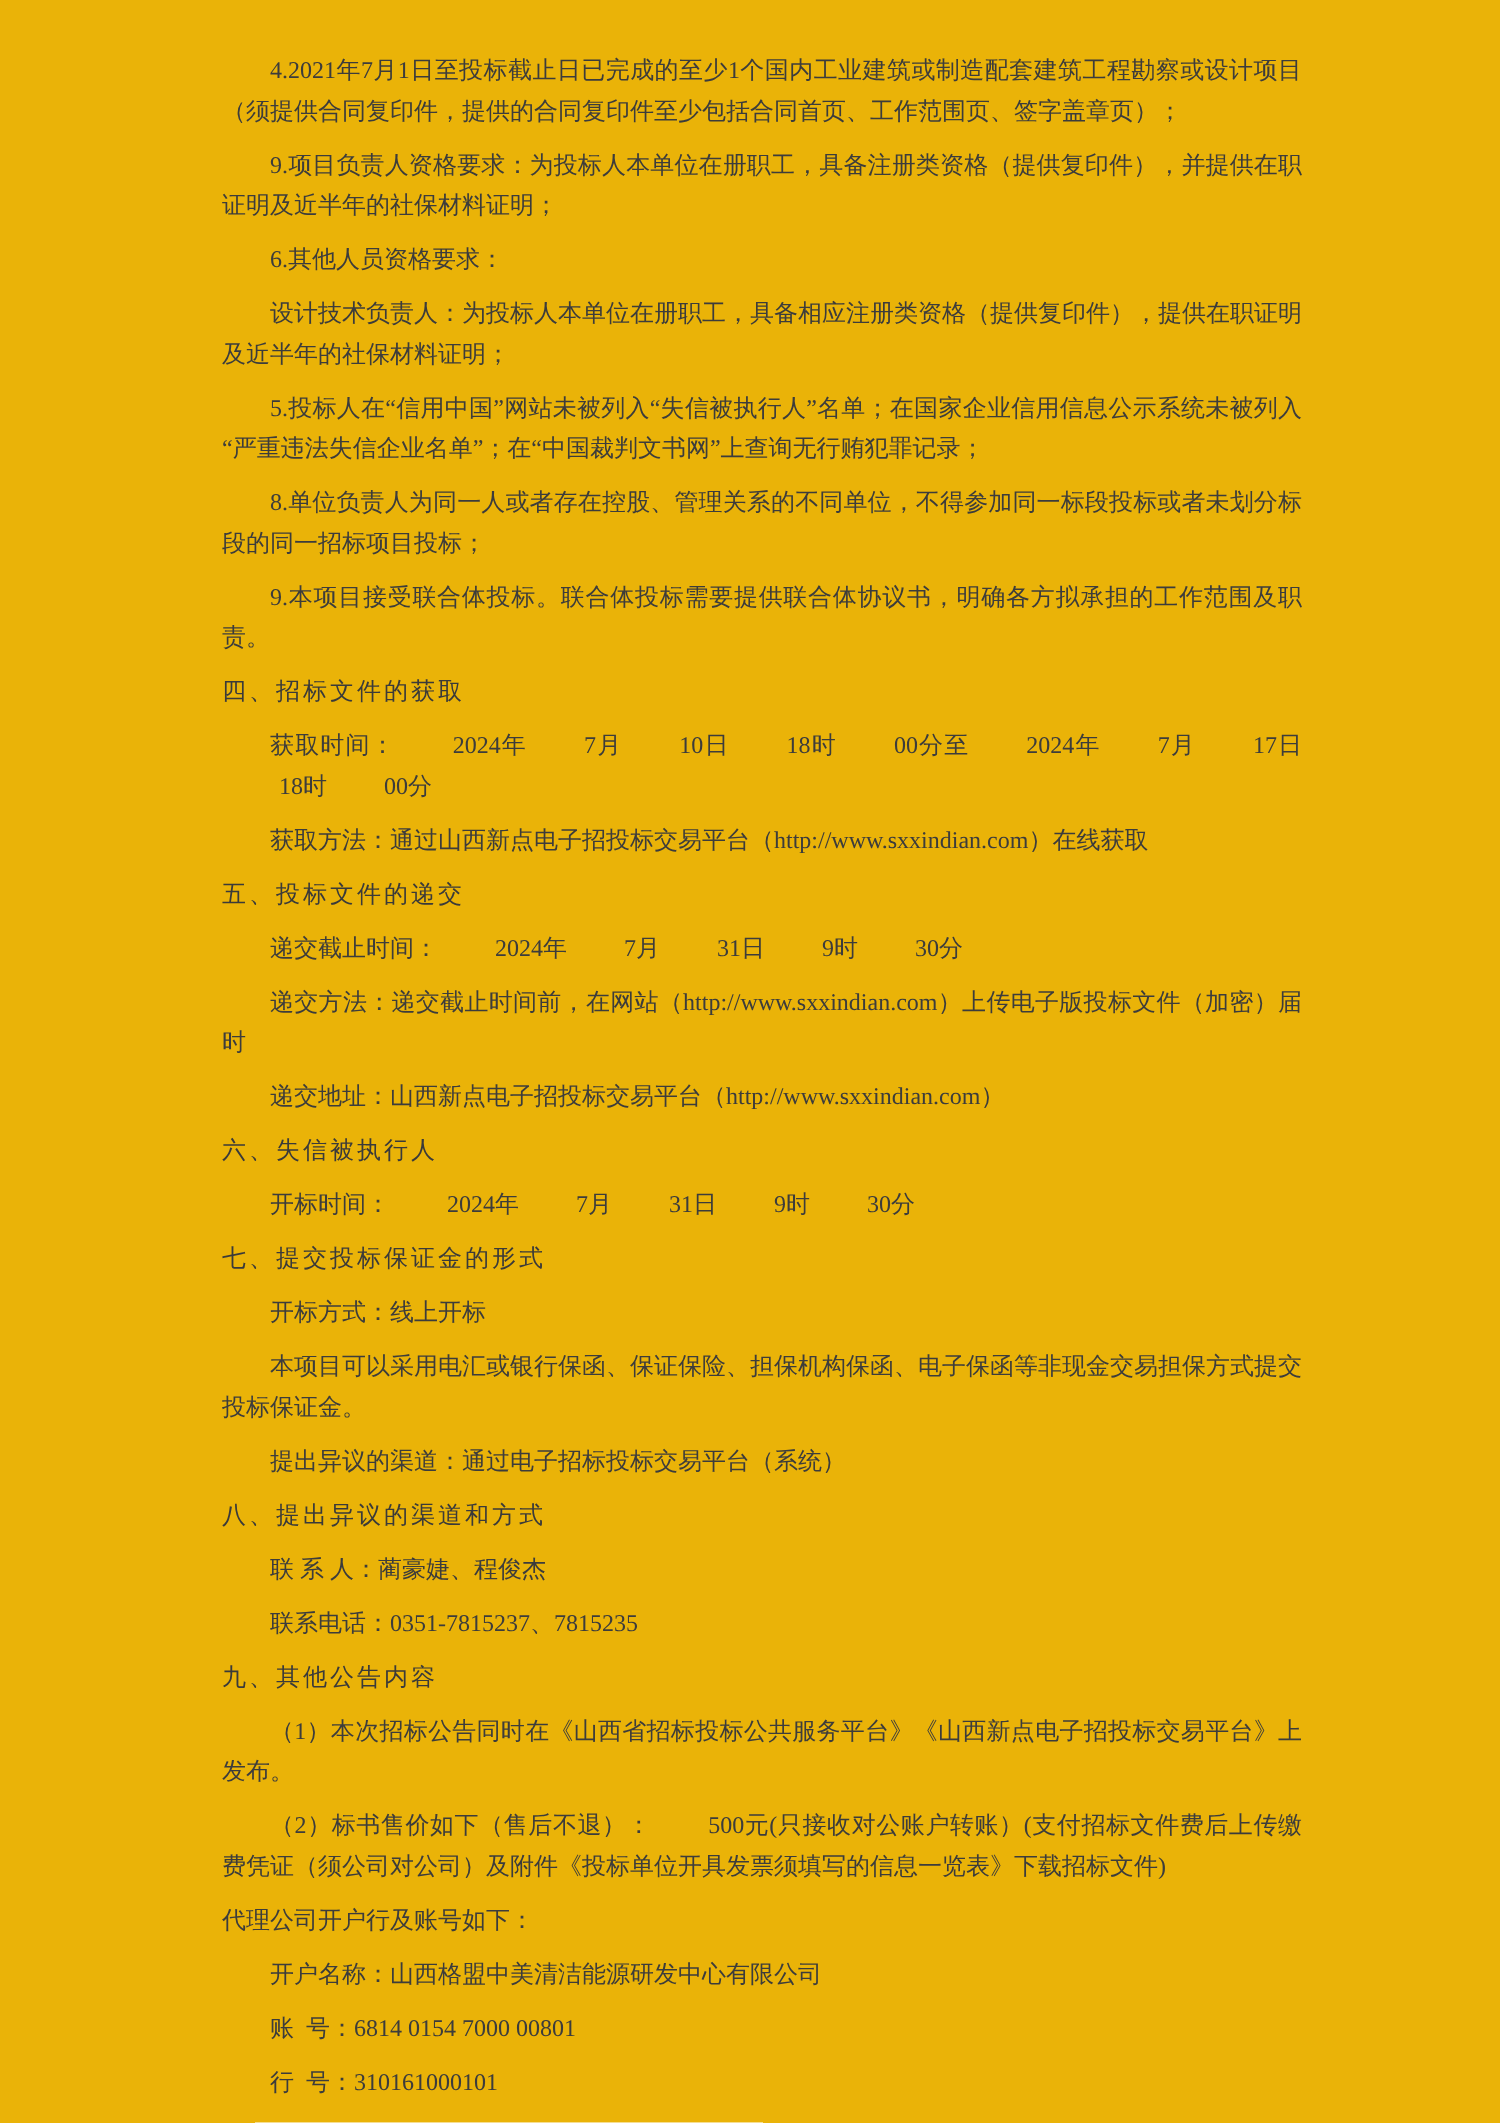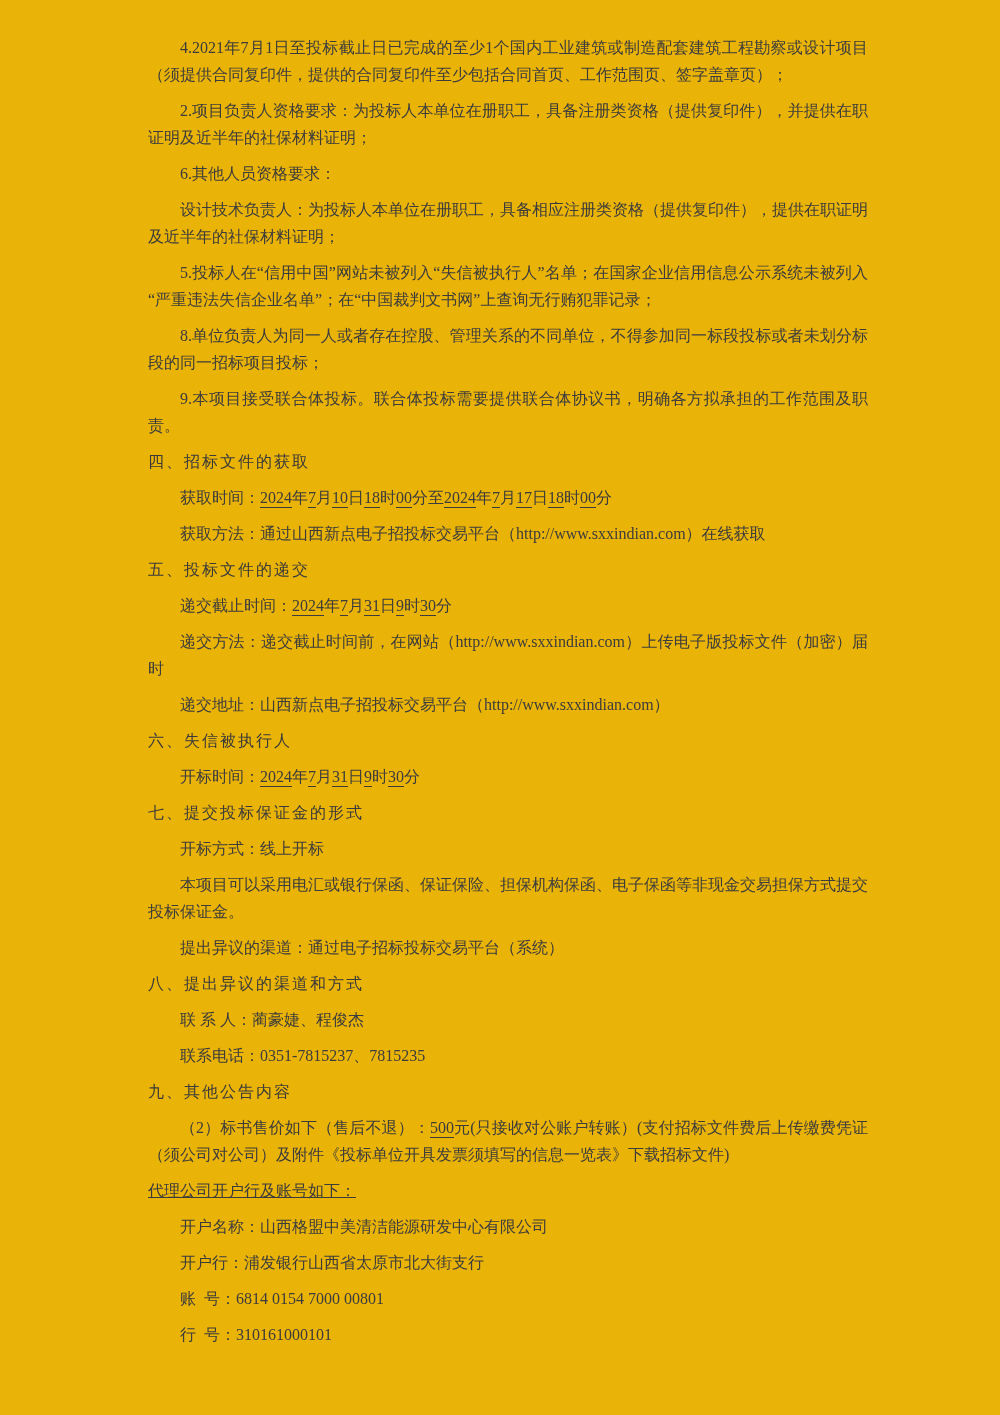--- a/index.html
+++ b/index.html
@@ -21,41 +21,41 @@
     line-height: 27px;
     color: #3c3c3c;
   }
   p.para {
     margin: 0 0 9px 0;
     padding: 0;
     text-align: justify;
     text-justify: inter-ideograph;
   }
   p.para.indent { text-indent: 32px; }
-  p.para.flush  { text-indent: 0; text-decoration: underline; }
+  p.para.flush  { text-indent: 0; }
   p.para.heading {
     text-indent: 0;
     letter-spacing: 2px;
     color: #3a3a3a;
     font-family: Liberation Serif, serif;
   }
   span.run { white-space: pre-wrap; }
   span.u {
-    text-decoration: underline;
     text-underline-offset: 4px;
     text-decoration-thickness: 1px;
+    margin-left: 38px;
   }
 </style>
 </head>
 <body>
 
 <div class="page">
   <div>
       <p class="para indent"><span class="run">4.2021年7月1日至投标截止日已完成的至少1个国内工业建筑或制造配套建筑工程勘察或设计项目（须提供合同复印件，提供的合同复印件至少包括合同首页、工作范围页、签字盖章页）；</span></p>
-      <p class="para indent"><span class="run">2.项目负责人资格要求：为投标人本单位在册职工，具备注册类资格（提供复印件），并提供在职证明及近半年的社保材料证明；</span></p>
+      <p class="para indent"><span class="run">9.项目负责人资格要求：为投标人本单位在册职工，具备注册类资格（提供复印件），并提供在职证明及近半年的社保材料证明；</span></p>
       <p class="para indent"><span class="run">6.其他人员资格要求：</span></p>
       <p class="para indent"><span class="run">设计技术负责人：为投标人本单位在册职工，具备相应注册类资格（提供复印件），提供在职证明及近半年的社保材料证明；</span></p>
       <p class="para indent"><span class="run">5.投标人在“信用中国”网站未被列入“失信被执行人”名单；在国家企业信用信息公示系统未被列入“严重违法失信企业名单”；在“中国裁判文书网”上查询无行贿犯罪记录；</span></p>
       <p class="para indent"><span class="run">8.单位负责人为同一人或者存在控股、管理关系的不同单位，不得参加同一标段投标或者未划分标段的同一招标项目投标；</span></p>
       <p class="para indent"><span class="run">9.本项目接受联合体投标。联合体投标需要提供联合体协议书，明确各方拟承担的工作范围及职责。</span></p>
       <p class="para heading"><span class="run">四、招标文件的获取</span></p>
       <p class="para indent"><span class="run">获取时间：</span><span class="run u">2024</span><span class="run">年</span><span class="run u">7</span><span class="run">月</span><span class="run u">10</span><span class="run">日</span><span class="run u">18</span><span class="run">时</span><span class="run u">00</span><span class="run">分至</span><span class="run u">2024</span><span class="run">年</span><span class="run u">7</span><span class="run">月</span><span class="run u">17</span><span class="run">日</span><span class="run u">18</span><span class="run">时</span><span class="run u">00</span><span class="run">分</span></p>
       <p class="para indent"><span class="run">获取方法：通过山西新点电子招投标交易平台（http://www.sxxindian.com）在线获取</span></p>
       <p class="para heading"><span class="run">五、投标文件的递交</span></p>
       <p class="para indent"><span class="run">递交截止时间：</span><span class="run u">2024</span><span class="run">年</span><span class="run u">7</span><span class="run">月</span><span class="run u">31</span><span class="run">日</span><span class="run u">9</span><span class="run">时</span><span class="run u">30</span><span class="run">分</span></p>
@@ -64,20 +64,20 @@
       <p class="para heading"><span class="run">六、失信被执行人</span></p>
       <p class="para indent"><span class="run">开标时间：</span><span class="run u">2024</span><span class="run">年</span><span class="run u">7</span><span class="run">月</span><span class="run u">31</span><span class="run">日</span><span class="run u">9</span><span class="run">时</span><span class="run u">30</span><span class="run">分</span></p>
       <p class="para heading"><span class="run">七、提交投标保证金的形式</span></p>
       <p class="para indent"><span class="run">开标方式：线上开标</span></p>
       <p class="para indent"><span class="run">本项目可以采用电汇或银行保函、保证保险、担保机构保函、电子保函等非现金交易担保方式提交投标保证金。</span></p>
       <p class="para indent"><span class="run">提出异议的渠道：通过电子招标投标交易平台（系统）</span></p>
       <p class="para heading"><span class="run">八、提出异议的渠道和方式</span></p>
       <p class="para indent"><span class="run">联 系 人：蔺豪婕、程俊杰</span></p>
       <p class="para indent"><span class="run">联系电话：0351-7815237、7815235</span></p>
       <p class="para heading"><span class="run">九、其他公告内容</span></p>
+      <p class="para indent"><span class="run">（1）本次招标公告同时在《山西省招标投标公共服务平台》《山西新点电子招投标交易平台》上发布。</span></p>
       <p class="para indent"><span class="run">（2）标书售价如下（售后不退）：</span><span class="run u">500</span><span class="run">元(只接收对公账户转账）(支付招标文件费后上传缴费凭证（须公司对公司）及附件《投标单位开具发票须填写的信息一览表》下载招标文件)</span></p>
       <p class="para flush"><span class="run">代理公司开户行及账号如下：</span></p>
       <p class="para indent"><span class="run">开户名称：山西格盟中美清洁能源研发中心有限公司</span></p>
-      <p class="para indent"><span class="run">开户行：浦发银行山西省太原市北大街支行</span></p>
       <p class="para indent"><span class="run">账  号：6814 0154 7000 00801</span></p>
       <p class="para indent"><span class="run">行  号：310161000101</span></p>
     </div>
 </div>
 
 </body></html>

